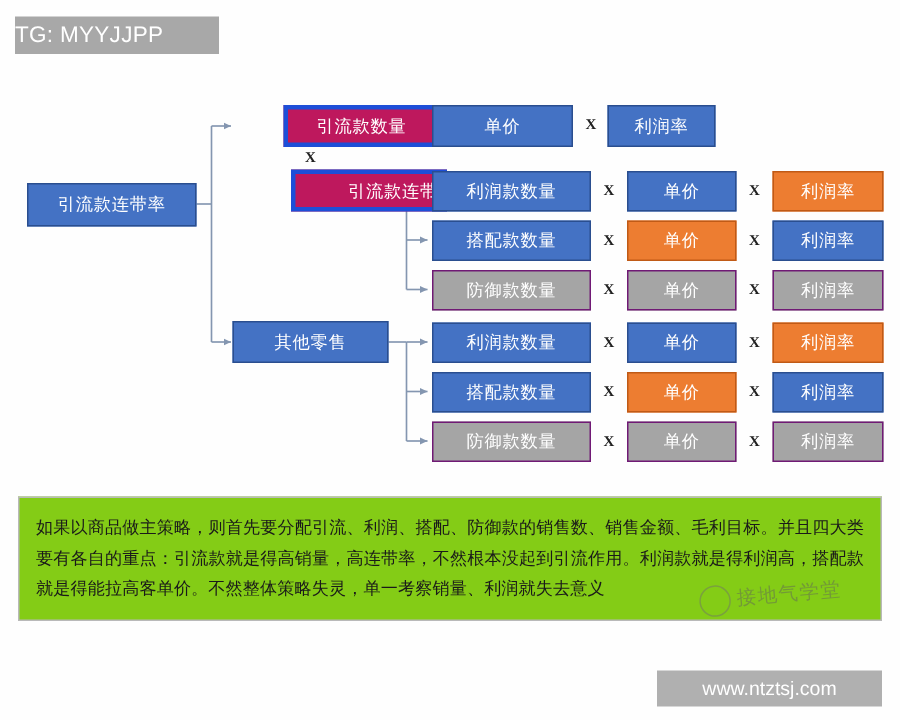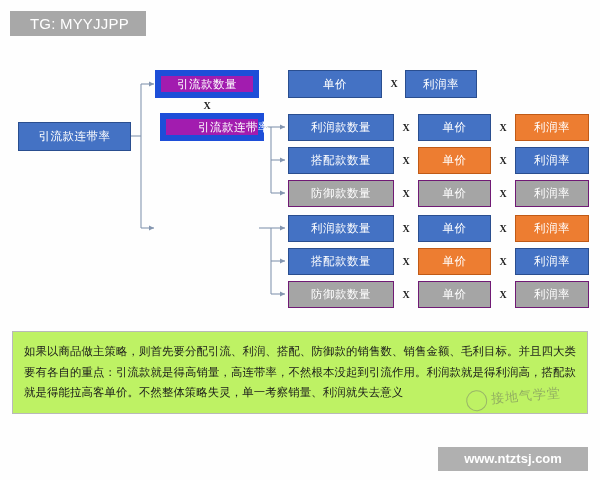--- a/index.html
+++ b/index.html
@@ -24,39 +24,38 @@
 
   
   #tg-label {
     position: absolute;
     left: 10px; top: 11px;
     width: 136px; height: 25px;
     background: #a8a8a8;
     color: #ffffff;
     font-size: 15px;
     line-height: 25px;
-    padding-left: 20px;
+    padding-left: 0;
     box-sizing: border-box;
     letter-spacing: 0.2px;
     white-space: nowrap;
   }
 
   
   #url-label {
     position: absolute;
     left: 438px; top: 447px;
     width: 150px; height: 24px;
     background: #b0b0b0;
     color: #ffffff;
     font-size: 13px;
     line-height: 24px;
     text-align: center;
     box-sizing: border-box;
     white-space: nowrap;
-    font-weight: bold;
   }
 
   
   #diagram {
     position: absolute;
     left: 0; top: 0;
     width: 600px; height: 330px;
   }
   #connectors {
     position: absolute;
@@ -71,42 +70,42 @@
     font-size: 11.5px;
     font-family: "DejaVu Sans", "Liberation Sans", sans-serif;
     display: flex;
     align-items: center;
     justify-content: center;
     text-align: center;
     white-space: nowrap;
     letter-spacing: 0.5px;
   }
   .node.blue   { background: #4472c4; border: 1px solid #2a4e8f; }
-  .node.green  { background: #a21caf; border: 6px solid #1d4ed8; }
+  .node.green  { background: #be185d; border: 3px solid #1d4ed8; margin-left: 34px; }
   .node.orange { background: #ed7d31; border: 1px solid #c05a16; }
   .node.gray   { background: #a5a5a5; border: 1px solid #701a75; }
 
   .xsym {
     position: absolute;
     color: #222222;
     font-size: 10px;
     font-weight: bold;
     font-family: "Liberation Serif", "DejaVu Serif", serif;
     display: flex;
     align-items: center;
     justify-content: center;
     white-space: nowrap;
   }
 
   
   #note-box {
     position: absolute;
     left: 12px; top: 331px;
     width: 576px; height: 83px;
-    background: #bef264;
+    background: #84cc16;
     border: 1px solid #b9b9b9;
     box-sizing: border-box;
     padding: 9px 11px 0 11px;
   }
   #note-text {
     font-family: "DejaVu Sans", "Liberation Sans", sans-serif;
     font-size: 11.4px;
     line-height: 20.5px;
     color: #1a1a1a;
     text-align: justify;
@@ -172,20 +171,21 @@
         <path d="M271,228 L285,228" marker-end="url(#arrow)"></path>
         <path d="M271,261 L285,261" marker-end="url(#arrow)"></path>
         <path d="M271,294 L285,294" marker-end="url(#arrow)"></path>
       </g>
     </svg>
 
     <div class="node blue" style="left:18px; top:122px; width:113px; height:29px;">引流款连带率</div>
 
     <div class="node green" style="left:155px; top:70px; width:104px; height:28px;">引流款数量</div>
     <div class="node green" style="left:160px; top:113px; width:104px; height:28px;padding-left:44px;">引流款连带率</div>
+    <div class="node blue" style="left:155px; top:214px; width:104px; height:28px;">其他零售</div>
 
     <div class="xsym" style="left:199px; top:99px; width:16px; height:13px;">X</div>
 
     <div class="node blue" style="left:288px; top:70px; width:94px; height:28px;">单价</div>
     <div class="xsym" style="left:386px; top:77px; width:16px; height:13px;">X</div>
     <div class="node blue" style="left:405px; top:70px; width:72px; height:28px;">利润率</div>
 
     <div class="node blue" style="left:288px; top:114px; width:106px; height:27px;">利润款数量</div>
     <div class="xsym" style="left:398px; top:121px; width:16px; height:13px;">X</div>
     <div class="node blue" style="left:418px; top:114px; width:73px; height:27px;">单价</div>

